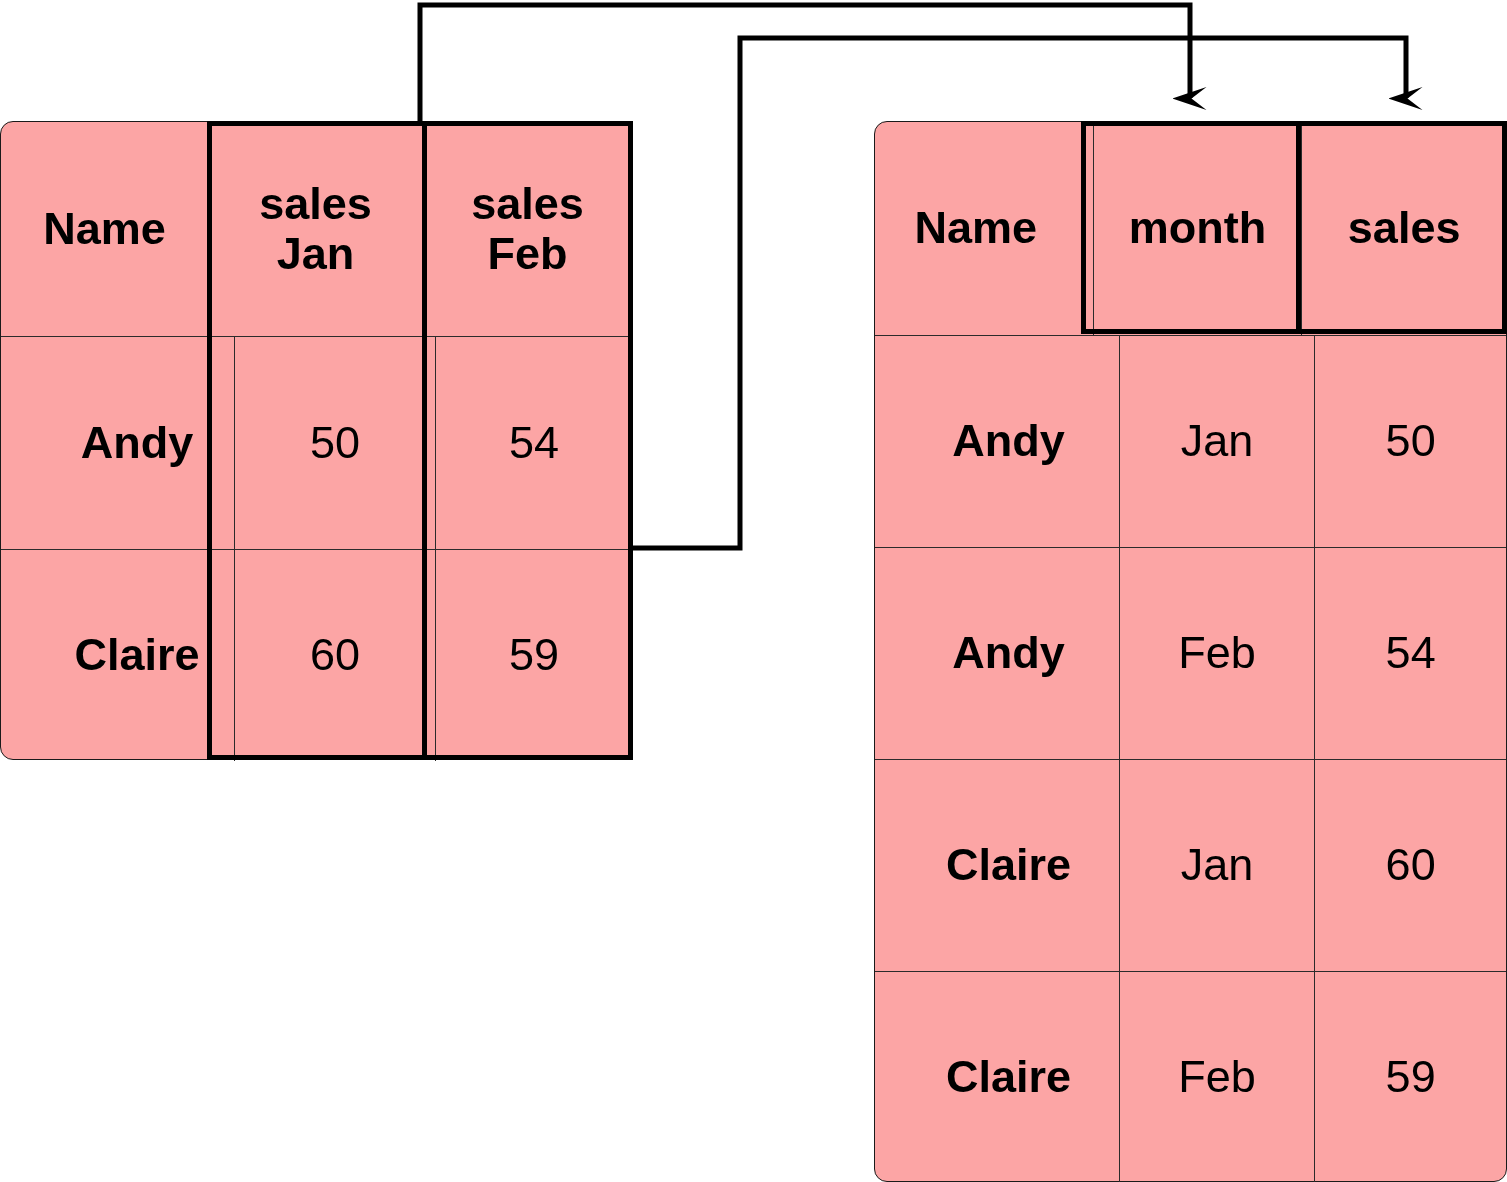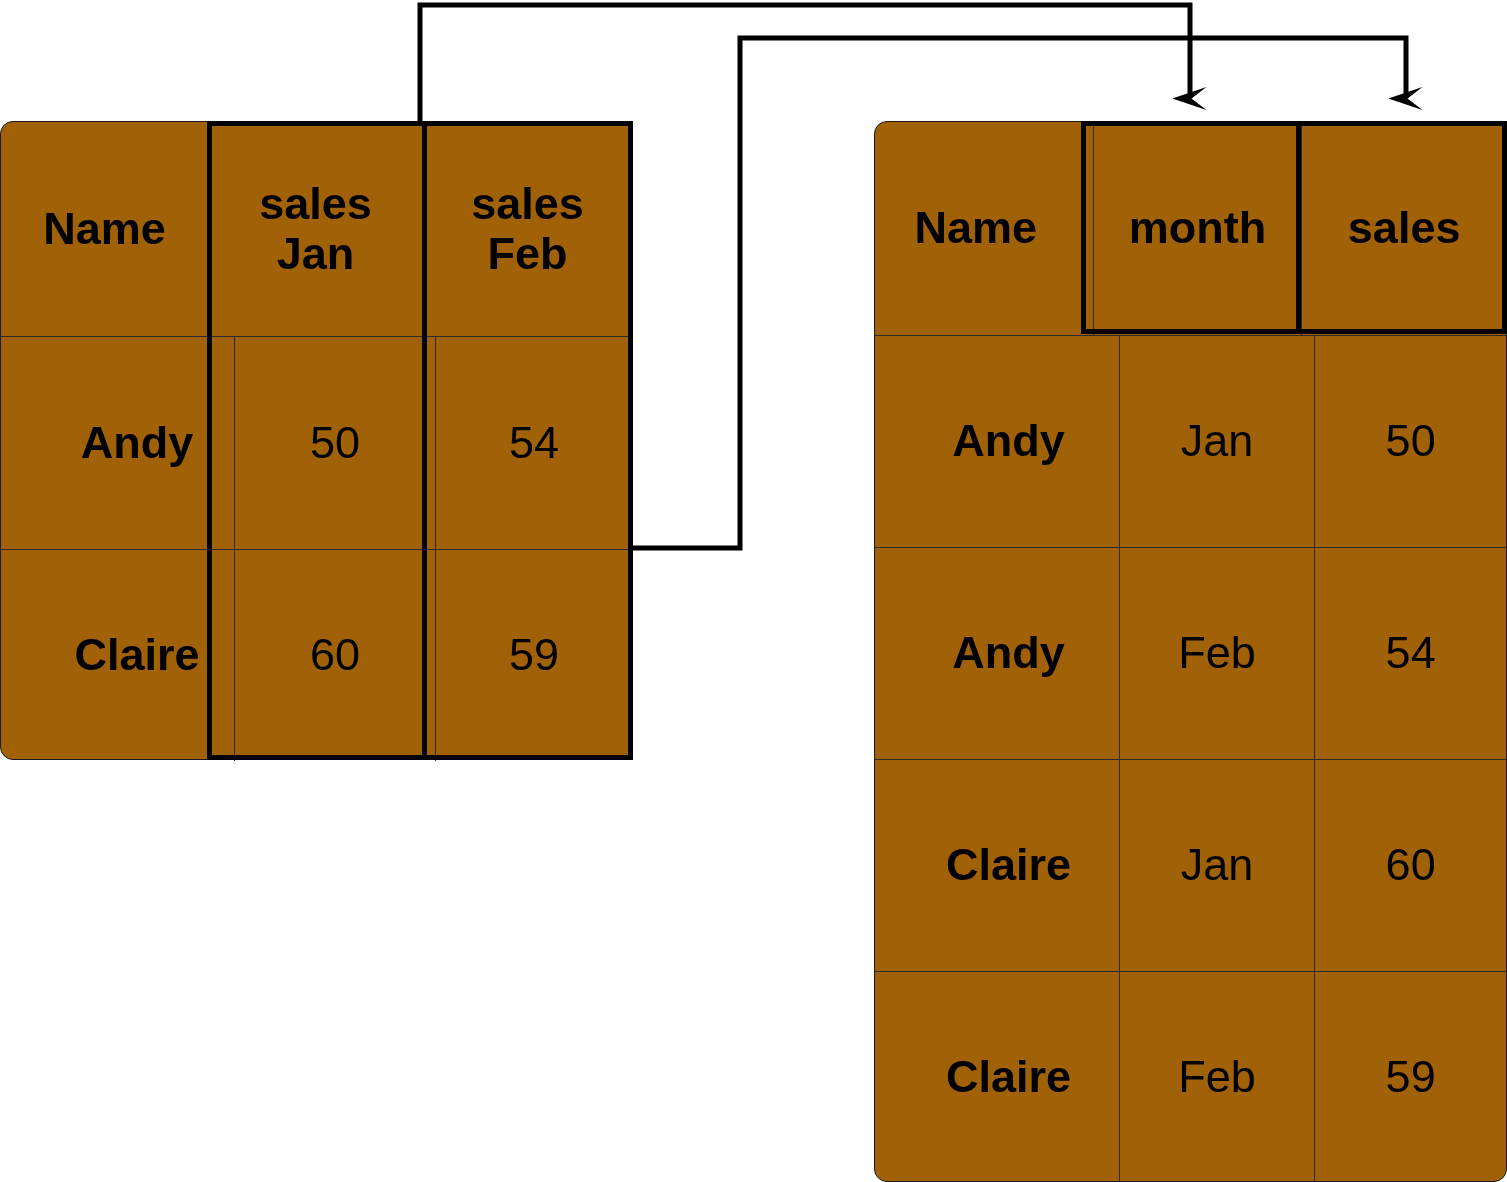--- a/index.html
+++ b/index.html
@@ -18,21 +18,21 @@
     overflow: hidden;
     background: #ffffff;
   }
 
   
   .tbl {
     position: absolute;
     box-sizing: border-box;
     border: 1.4px solid #1a1a1a;
     border-radius: 13px;
-    background: #a16207;
+    background: #fca5a5;
     border-collapse: separate;
   }
   .tbl .row {
     display: flex;
     box-sizing: border-box;
   }
   .tbl .row + .row {
     border-top: 1.4px solid #2b2b2b;
     padding-left: 39px;
   }

